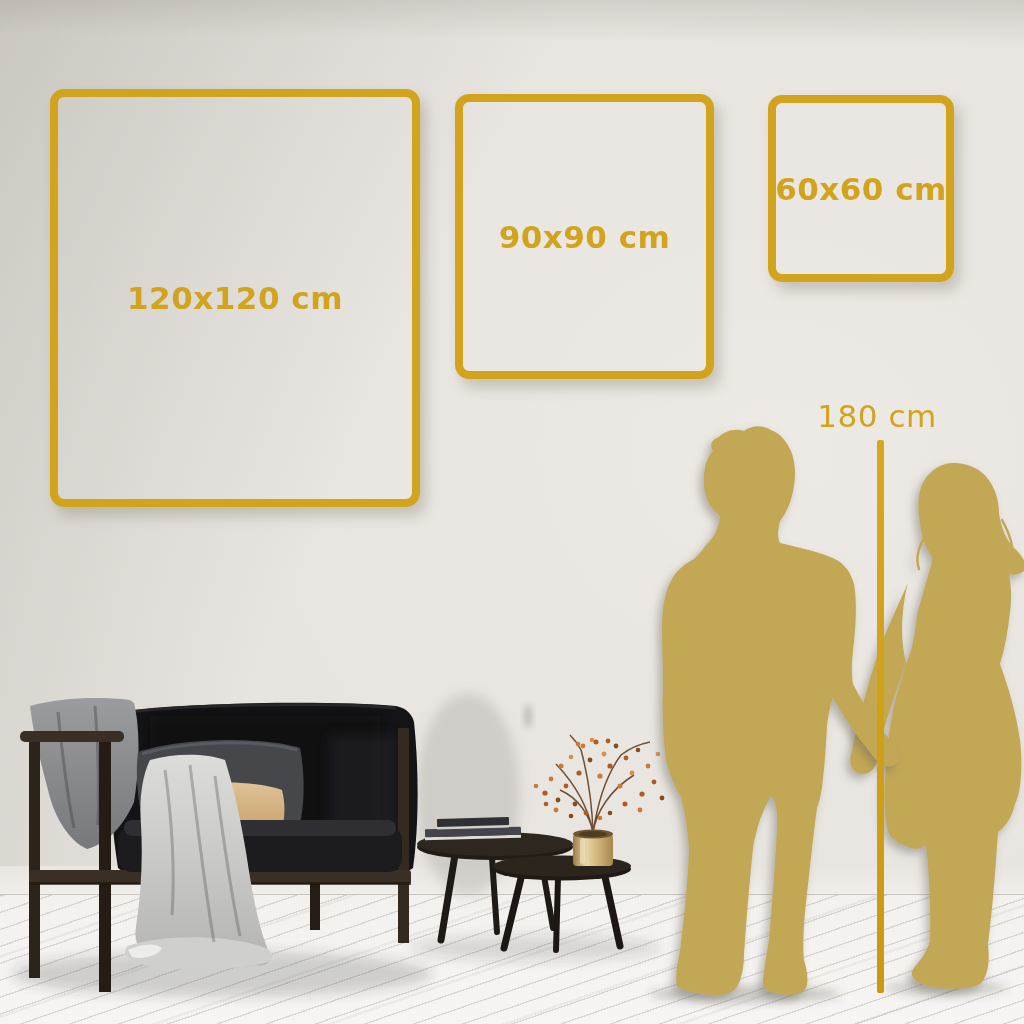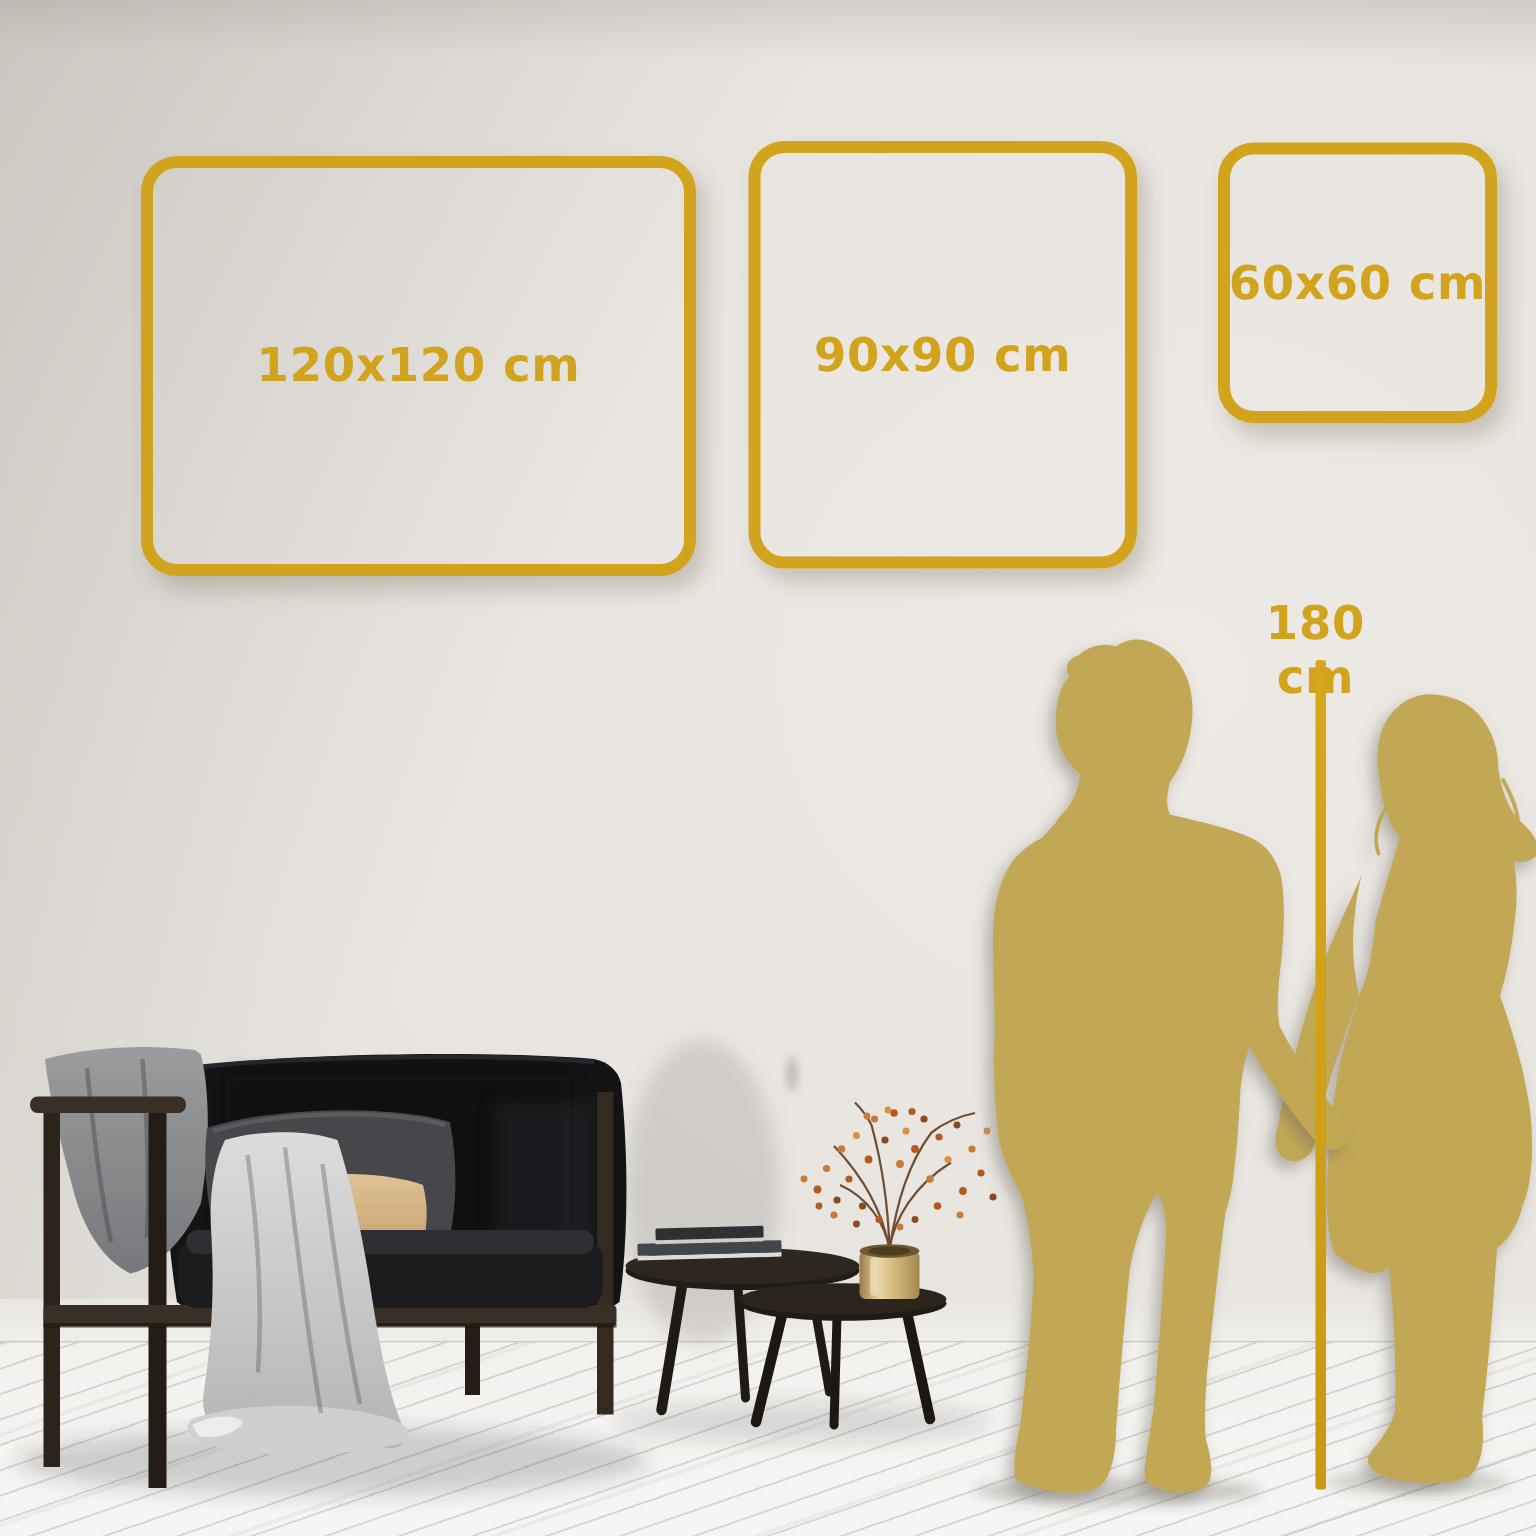--- a/index.html
+++ b/index.html
@@ -28,36 +28,36 @@
     position:absolute;left:0;top:895px;width:1024px;height:129px;z-index:1;
     background:
       repeating-linear-gradient(161deg, rgba(148,145,138,.30) 0px, rgba(148,145,138,.30) 1.3px, rgba(0,0,0,0) 1.3px, rgba(0,0,0,0) 16px),
       repeating-linear-gradient(161deg, rgba(160,156,148,.12) 0px, rgba(160,156,148,.12) 2.5px, rgba(0,0,0,0) 2.5px, rgba(0,0,0,0) 57px),
       linear-gradient(180deg,#F2F1EE,#F6F5F3);
   }
   
   .frame{
     position:absolute;z-index:3;box-sizing:border-box;
     border:8px solid var(--accent-gold,#D2A31C);
-    border-radius:24px;
+    border-radius:14px;
     box-shadow:6px 9px 14px rgba(104,94,72,.28);
-    display:flex;align-items:center;justify-content:center;margin-left:44px;
-  }
-  .frame-120{left:50px;top:104px;width:370px;height:280px;}
+    display:flex;align-items:center;justify-content:center;
+  }
+  .frame-120{left:50px;top:89px;width:370px;height:418px;}
   .frame-90 {left:455px;top:94px;width:259px;height:285px;}
   .frame-60 {left:768px;top:95px;width:186px;height:187px;}
   .frame-label{
     color:var(--accent-gold,#D2A31C);
     font-size:31px;font-weight:800;letter-spacing:.5px;white-space:nowrap;
   }
   
   .height-label{
     position:absolute;left:814px;top:398px;width:126px;z-index:6;
     text-align:center;color:var(--accent-gold,#D2A31C);
-    font-size:31px;font-weight:700;letter-spacing:.5px;
+    font-size:31px;font-weight:400;letter-spacing:.5px;
   }
   .height-line{
     position:absolute;left:877px;top:440px;width:7px;height:553px;z-index:5;
     background:linear-gradient(180deg,#D7A81E,var(--ruler-gold,#C9990F));
     border-radius:2px;
   }
   .layer-svg{position:absolute;inset:0;width:1024px;height:1024px;}
   .furniture{z-index:2;}
   .couple{z-index:4;}
 </style>

